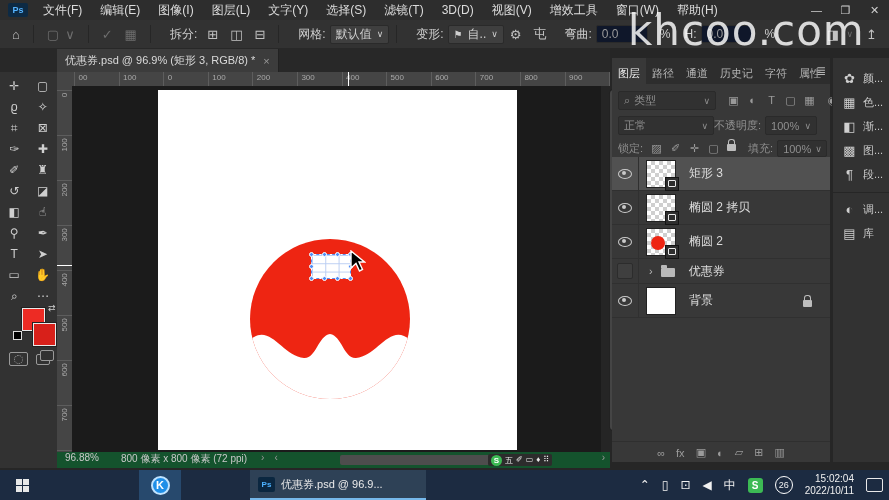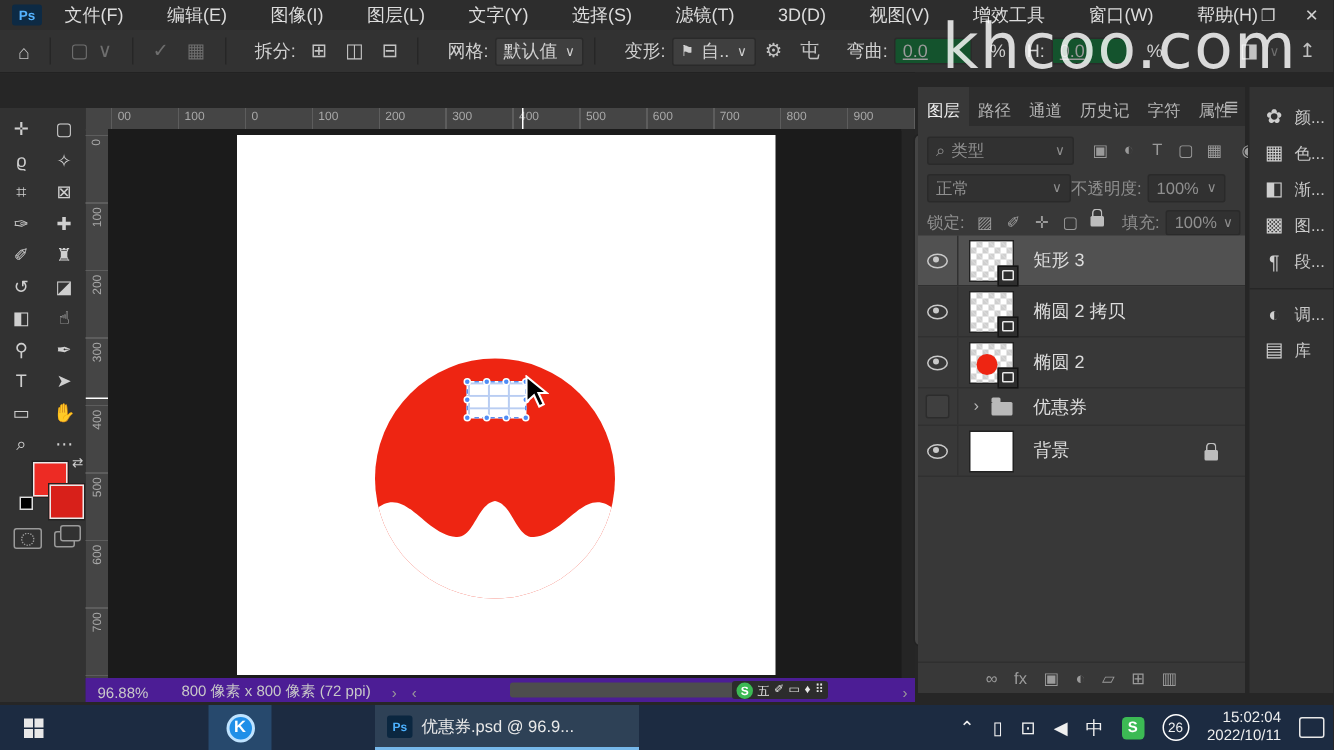--- a/index.html
+++ b/index.html
@@ -16,22 +16,22 @@
   .win-btn{width:29px;height:20px;color:#cfcfcf;font-size:11px;display:flex;align-items:center;justify-content:center;}
   
   .optionsbar{left:0;top:20px;width:889px;height:28px;background:#323232;border-bottom:1px solid #222;
     display:flex;align-items:center;color:#c7c7c7;font-size:12px;}
   .ob-sep{width:1px;height:18px;background:#262626;margin:0 7px;}
   .ob-ico{padding:0 6px;font-size:13px;color:#c2c2c2;}
   .ob-ico.dim{color:#6e6e6e;}
   .ob-label{color:#cfcfcf;margin:0 4px 0 12px;white-space:nowrap;}
   .ob-box{background:#3f3f3f;border:1px solid #2a2a2a;border-radius:2px;height:17px;
     display:flex;align-items:center;padding:0 5px;color:#cfcfcf;gap:5px;white-space:nowrap;}
-  .ob-num{background:#14532d;border:1px solid #2a2a2a;border-radius:2px;height:16px;width:40px;
-    color:#9a9a9a;display:flex;align-items:center;padding:0 5px;text-decoration:underline;}
+  .ob-num{background:#0f172a;border:1px solid #2a2a2a;border-radius:2px;height:16px;width:40px;
+    color:#9a9a9a;display:flex;align-items:center;padding:0 5px;}
   
   .tabbar{left:0;top:48px;width:610px;height:24px;background:#282828;}
   .doc-tab{position:absolute;left:57px;top:1px;height:23px;background:#3c3c3c;display:flex;align-items:center;
     padding:0 8px;color:#dadada;font-size:11px;gap:8px;border-right:1px solid #222;}
   .panel-gap{left:610px;top:48px;width:279px;height:10px;background:#262626;}
   
   .toolbar{left:0;top:72px;width:57px;height:396px;background:#323232;border-right:1px solid #262626;}
   .tools{display:grid;grid-template-columns:1fr 1fr;padding-top:3px;}
   .tool{height:21px;display:flex;align-items:center;justify-content:center;color:#cfcfcf;font-size:12px;}
   .swatch{position:absolute;width:21px;height:21px;border:1px solid #e9e9e9;box-shadow:0 0 0 1px #222;}
@@ -52,21 +52,21 @@
   .vscroll{left:544px;top:14px;width:9px;height:366px;background:#252525;}
   .vscroll .thumb{position:absolute;left:1px;top:4px;width:7px;height:340px;background:#454545;border-radius:4px;}
   .warp-rect{position:absolute;left:153px;top:164px;width:40px;height:25px;background:#fff;
     border:1px dashed #5b8def;box-sizing:border-box;
     background-image:linear-gradient(#b9cdf2 1px,transparent 1px),linear-gradient(90deg,#b9cdf2 1px,transparent 1px);
     background-size:13.3px 8.3px;}
   .dot{position:absolute;width:5px;height:5px;border-radius:50%;background:#4f8cf5;border:1px solid #fff;box-sizing:border-box;}
   .ruler-mark-h{position:absolute;left:276px;top:0;width:1px;height:14px;background:#fff;}
   .ruler-mark-v{position:absolute;left:0;top:179px;width:15px;height:1px;background:#fff;}
   
-  .statusbar{left:57px;top:452px;width:553px;height:16px;background:#4c1d95;display:flex;align-items:flex-end;
+  .statusbar{left:57px;top:452px;width:553px;height:16px;background:#14532d;display:flex;align-items:flex-start;
     color:#c9c9c9;font-size:10px;}
   .hscroll{position:absolute;left:283px;top:3px;width:205px;height:10px;background:#4d4d4d;border-radius:2px;}
   .ime-pill{position:absolute;left:431px;top:2px;height:12px;display:flex;align-items:center;background:#2c2c2c;
     border-radius:2px;padding:0 3px;gap:3px;color:#e8e8e8;font-size:8px;}
   .ime-logo{width:11px;height:11px;border-radius:50%;background:#3cba54;color:#fff;font-size:8px;font-weight:bold;
     display:flex;align-items:center;justify-content:center;}
   
   .panel{left:612px;top:58px;width:218px;height:404px;background:#383838;}
   .panel-tabs{position:absolute;left:0;top:0;width:218px;height:26px;background:#2d2d2d;display:flex;align-items:stretch;}
   .ptab{padding:15px 6px;font-size:11px;color:#b5b5b5;display:flex;align-items:center;white-space:nowrap;}
@@ -128,21 +128,21 @@
   .watermark{left:628px;top:6px;font-size:42px;color:rgba(255,255,255,0.82);letter-spacing:1px;z-index:50;
     font-family:"DejaVu Sans",sans-serif;pointer-events:none;}
 </style>
 </head>
 <body>
 
 <div class="screen">
 
   <div class="ab menubar">
     <div class="ps-logo">Ps</div>
-    <div style="display:flex;gap:11px;">
+    <div style="display:flex;">
 
     <div class="menu-item">文件(F)</div>
         <div class="menu-item">编辑(E)</div>
         <div class="menu-item">图像(I)</div>
         <div class="menu-item">图层(L)</div>
         <div class="menu-item">文字(Y)</div>
         <div class="menu-item">选择(S)</div>
         <div class="menu-item">滤镜(T)</div>
         <div class="menu-item">3D(D)</div>
         <div class="menu-item">视图(V)</div>
@@ -189,20 +189,26 @@
     <span class="ob-num">0.0</span>
     <span class="ob-label">%</span>
     <span class="ob-label" style="margin-left:10px;">H:</span>
     <span class="ob-num">0.0</span>
     <span class="ob-label">%</span>
     <span class="ob-ico" style="position:absolute;right:44px;">◨</span>
     <span class="ob-ico dim" style="position:absolute;right:30px;font-size:9px;">∨</span>
     <span class="ob-ico" style="position:absolute;right:6px;">↥</span>
   </div>
 
+  <div class="ab tabbar">
+    <div class="doc-tab">
+      <span>优惠券.psd @ 96.9% (矩形 3, RGB/8) *</span>
+      <span style="color:#9a9a9a;">×</span>
+    </div>
+  </div>
   <div class="ab panel-gap"></div>
 
   <div class="ab toolbar">
     <div class="tools">
 
     <div class="tool">✛</div>
         <div class="tool">▢</div>
         <div class="tool">ϱ</div>
         <div class="tool">✧</div>
         <div class="tool">⌗</div>

